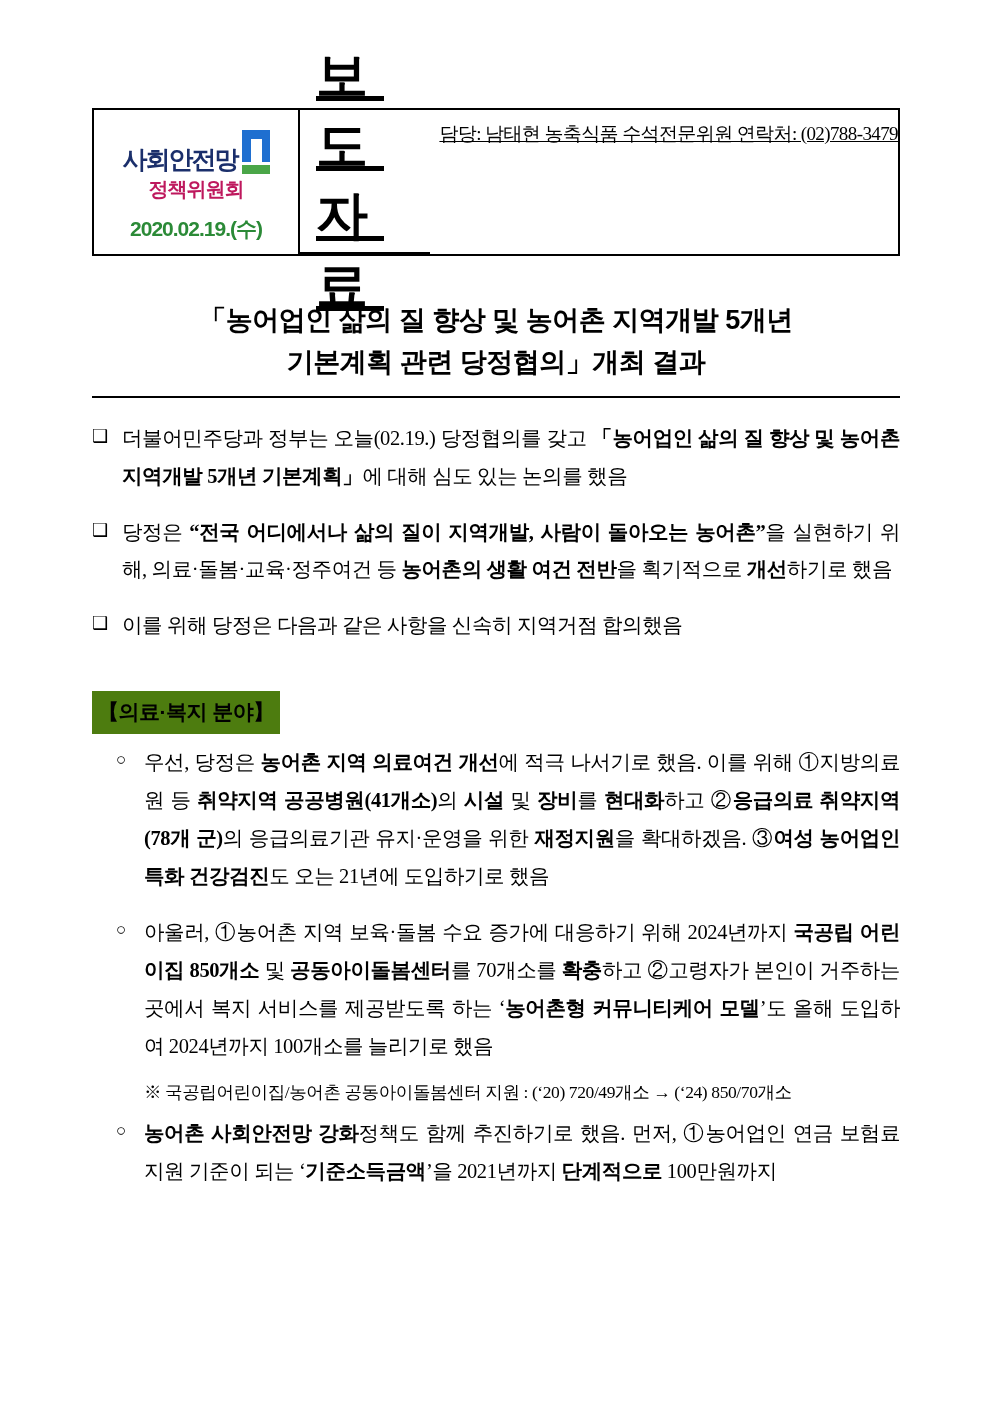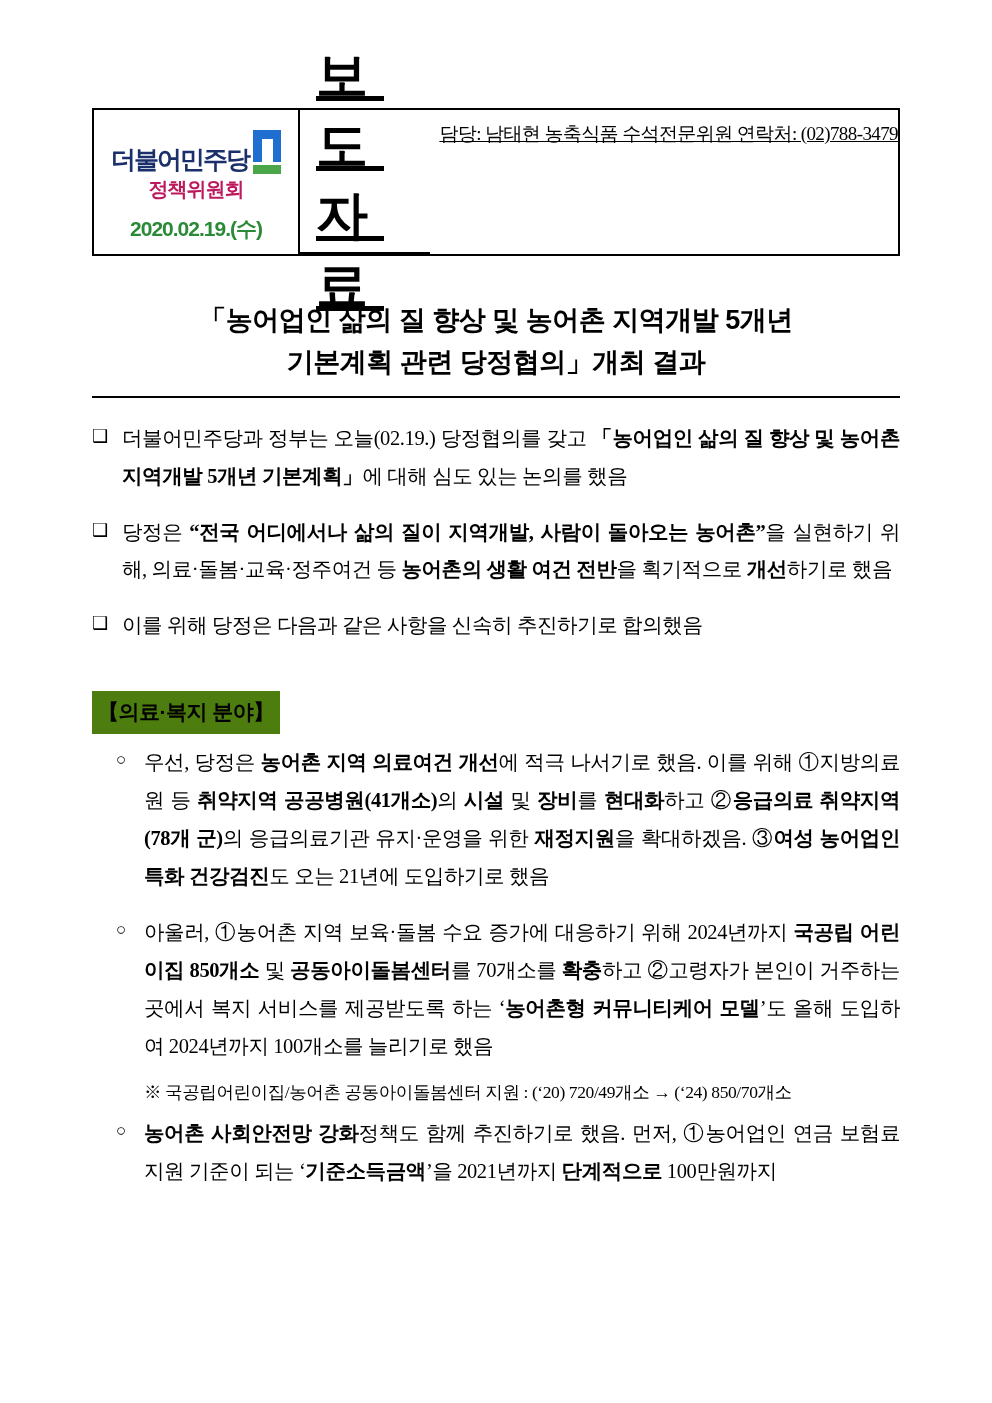--- a/index.html
+++ b/index.html
@@ -199,21 +199,21 @@
   }
 </style>
 </head>
 <body>
 
 <div class="page">
 
   <div class="header">
     <div class="header-left">
       <div class="logo-row">
-        <span class="logo-text">더불어민주당</span>
+        <span class="logo-text">사회안전망</span>
         <span class="logo-mark">
           <span class="bar-blue"></span>
           <span class="bar-notch"></span>
           <span class="bar-green"></span>
         </span>
       </div>
       <div class="committee">정책위원회</div>
       <div class="date">2020.02.19.(수)</div>
     </div>
     <div class="header-right">
@@ -235,21 +235,21 @@
       <div class="txt">더불어민주당과 정부는 오늘(02.19.) 당정협의를 갖고 <span class="b">「농어업인 삶의 질 향상 및 농어촌 지역개발 5개년 기본계획」</span>에 대해 심도 있는 논의를 했음</div>
     </div>
 
     <div class="blk">
       <div class="marker">❑</div>
       <div class="txt">당정은 <span class="b">“전국 어디에서나 삶의 질이 지역개발, 사람이 돌아오는 농어촌”</span>을 실현하기 위해, 의료·돌봄·교육·정주여건 등 <span class="b">농어촌의 생활 여건 전반</span>을 획기적으로 <span class="b">개선</span>하기로 했음</div>
     </div>
 
     <div class="blk">
       <div class="marker">❑</div>
-      <div class="txt">이를 위해 당정은 다음과 같은 사항을 신속히 추진하기로 합의했음</div>
+      <div class="txt">이를 위해 당정은 다음과 같은 사항을 신속히 지역거점 합의했음</div>
     </div>
 
     <div class="section-head">【의료·복지 분야】</div>
 
     <div class="sub">
       <div class="marker">○</div>
       <div class="txt">우선, 당정은 <span class="b">농어촌 지역 의료여건 개선</span>에 적극 나서기로 했음. 이를 위해 ①지방의료원 등 <span class="b">취약지역 공공병원(41개소)</span>의 <span class="b">시설</span> 및 <span class="b">장비</span>를 <span class="b">현대화</span>하고 ②<span class="b">응급의료 취약지역(78개 군)</span>의 응급의료기관 유지·운영을 위한 <span class="b">재정지원</span>을 확대하겠음. ③<span class="b">여성 농어업인 특화 건강검진</span>도 오는 21년에 도입하기로 했음</div>
     </div>
 
     <div class="sub">

